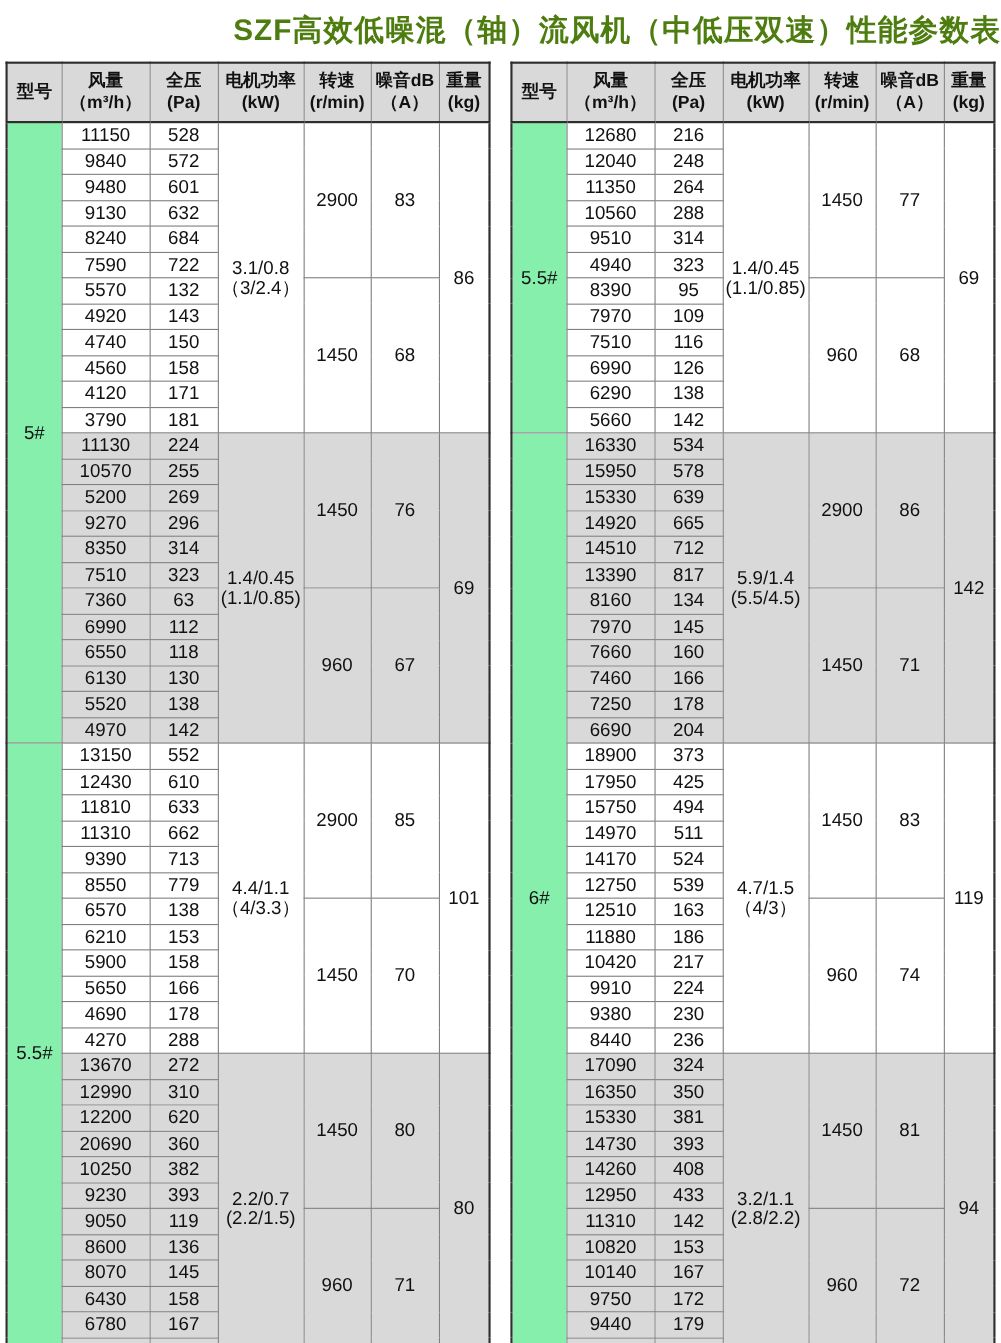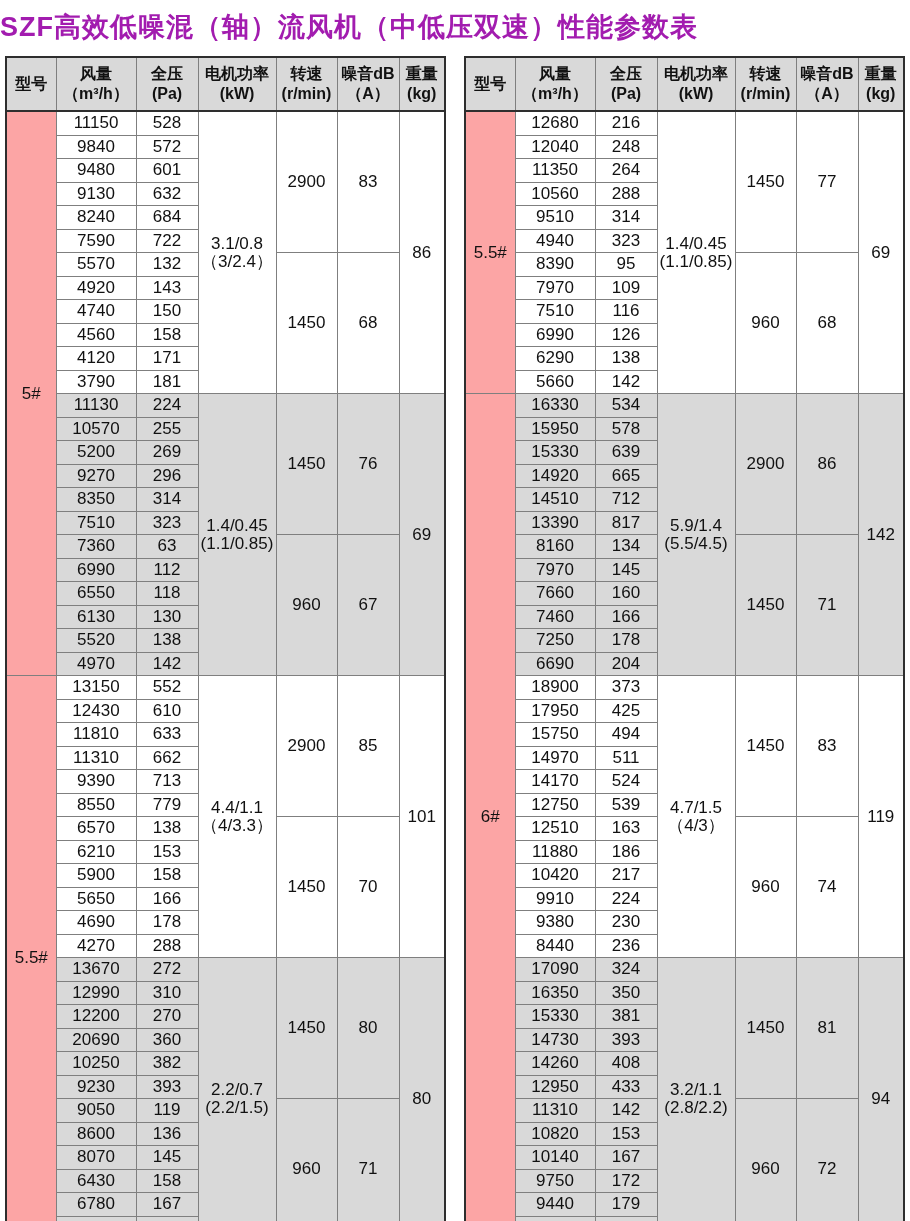--- a/index.html
+++ b/index.html
@@ -2,26 +2,26 @@
 <html><head>
 <meta charset="utf-8">
 <style>
   html,body{margin:0;padding:0;}
   body{
     width:910px;height:1221px;overflow:hidden;background:#ffffff;
     font-family:"Liberation Sans","DejaVu Sans",sans-serif;
     color:#111;
   }
   .title{
-    text-align:left;
+    text-align:right;
     font-size:27px;
     font-weight:bold;
     letter-spacing:1px;
     padding-top:9px;
-    color:#a21caf;
+    color:#4d7c0f;
   }
   .tables-wrap{
     display:flex;
     justify-content:space-between;
     padding:0 5px;
     margin-top:11px;
   }
   table.spec{
     border-collapse:collapse;
     table-layout:fixed;
@@ -42,21 +42,21 @@
     font-size:16px;
     line-height:1.25;
     height:52px;
     border-bottom:2px solid #2e2e2e;
   }
   table.spec tbody td{
     height:22.5px;
     font-size:17px;
     line-height:1.05;
   }
-  td.model{ background:#fca5a5; font-size:17px; }
+  td.model{ background:#86efac; font-size:17px; }
   td.power{ font-size:15px; line-height:1.25;margin-top:32px; }
   td.sh{ background:#d9d9d9; }
 </style>
 </head>
 <body>
 
 <div class="title">SZF高效低噪混（轴）流风机（中低压双速）性能参数表</div>
 
 <div class="tables-wrap">
   <table class="spec">
@@ -262,21 +262,21 @@
           <td class="num sh" rowspan="6">1450</td>
           <td class="num sh" rowspan="6">80</td>
           <td class="num sh" rowspan="12">80</td>
         </tr>
         <tr>
           <td class="num sh">12990</td>
           <td class="num sh">310</td>
         </tr>
         <tr>
           <td class="num sh">12200</td>
-          <td class="num sh">270</td>
+          <td class="num sh">620</td>
         </tr>
         <tr>
           <td class="num sh">20690</td>
           <td class="num sh">360</td>
         </tr>
         <tr>
           <td class="num sh">10250</td>
           <td class="num sh">382</td>
         </tr>
         <tr>

